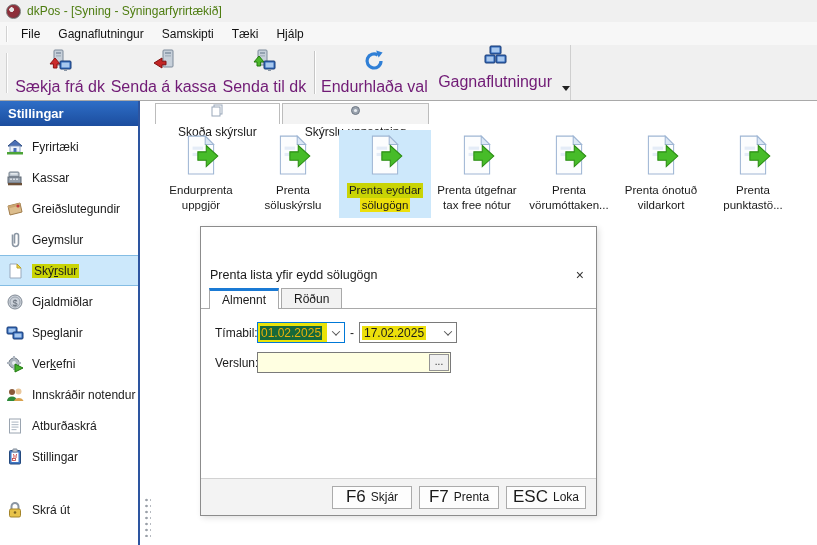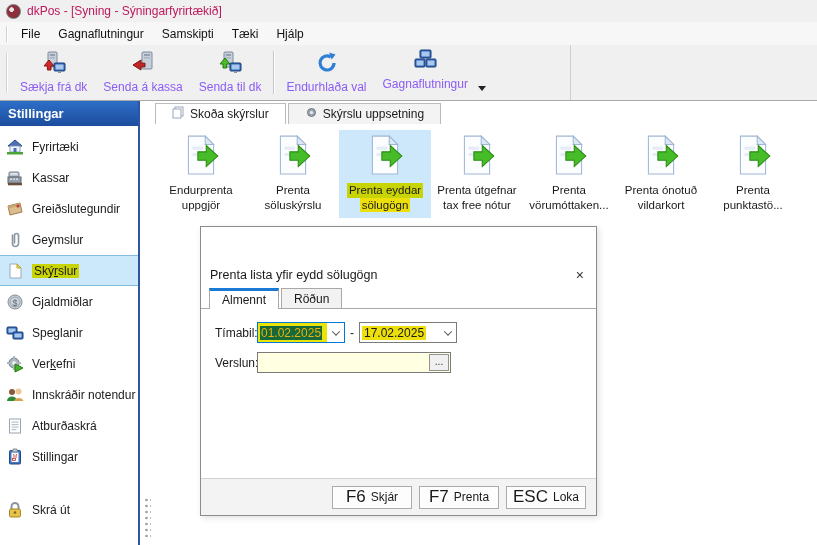--- a/index.html
+++ b/index.html
@@ -5,33 +5,33 @@
   * { margin:0; padding:0; box-sizing:border-box; }
   html,body { width:817px; height:545px; overflow:hidden; }
   body { font-family:"Liberation Sans", sans-serif; font-size:12px; color:#1a1a1a; background:#fff; position:relative; }
 
   
   .titlebar { position:absolute; left:0; top:0; width:817px; height:22px; background:#f0f0f0;
               display:flex; align-items:center; padding-left:6px; gap:6px; }
   .titlebar .app-ico { width:15px; height:15px; border-radius:50%;
       background:radial-gradient(circle at 35% 35%, #e7e7e7 0 18%, #8e2f3a 20% 60%, #3c3f4a 100%);
       border:1px solid #777; flex:0 0 auto; }
-  .titlebar .t { color:#be185d; font-size:12px; }
+  .titlebar .t { color:#4d7c0f; font-size:12px; }
 
   .menubar { position:absolute; left:0; top:22px; width:817px; height:23px; background:#f7f7f7;
              display:flex; align-items:center; }
   .bar-handle { width:1px; height:16px; background:#d2d2d2; margin:0 5px 0 6px; box-shadow:1px 0 0 #fff; }
   .menu-item { padding:3px 9px; color:#111; cursor:default; }
 
   .toolbar { position:absolute; left:0; top:45px; width:817px; height:56px; background:#f0f0f0;
              border-bottom:1px solid #a9a9a9; display:flex; align-items:stretch; }
   .tb-band { display:flex; align-items:stretch; width:571px; border-right:1px solid #cfcfcf; }
   .tb-btn { display:flex; flex-direction:column; align-items:center; justify-content:center;
             padding:2px 8px 4px; gap:1px; min-width:78px; }
-  .tb-btn .lbl { font-size:12px; color:#8b5cf6; white-space:nowrap;text-align:right; }
+  .tb-btn .lbl { font-size:16px; color:#701a75; white-space:nowrap;text-align:right; }
   .tb-sep { width:1px; background:#c6c6c6; margin:6px 4px; box-shadow:1px 0 0 #fff; }
   .dd-wrap { display:flex; align-items:flex-end; padding-bottom:9px; }
   .dd-arrow { width:0; height:0; border-left:4px solid transparent; border-right:4px solid transparent;
               border-top:5px solid #222; margin-left:2px; }
 
   
   .sidebar { position:absolute; left:0; top:101px; width:140px; height:444px; background:#fff;
              border-right:2px solid #2d55a0; }
   .sb-header { height:25px; background:linear-gradient(#2e6ec7,#1c4d9e); color:#fff; font-weight:bold;
                font-size:13px; display:flex; align-items:center; padding-left:8px; }
@@ -44,22 +44,22 @@
   .hl-olive{ background:#c9d405; padding:0 2px; }
   .mn u { text-decoration:underline; }
 
   .splitter { position:absolute; left:142px; top:101px; width:11px; height:444px; background:#fff; }
   .grip { position:absolute; left:2px; bottom:8px; width:7px; height:40px;
           background:radial-gradient(#9aa0a8 1px, transparent 1.3px); background-size:5px 6px; }
 
   
   .main { position:absolute; left:153px; top:101px; width:664px; height:444px; background:#fff; }
   .tabs { display:flex; height:21px; padding-left:2px; margin-top:2px; }
-  .tab { display:flex; align-items:center; gap:5px; padding:0 16px; border:1px solid #bcbcbc;
-         background:#fff; font-size:12px; margin-right:2px; border-bottom:none; }
+  .tab { display:flex; align-items:center; gap:5px; padding:0 22px; border:1px solid #bcbcbc;
+         background:#fff; font-size:12px; margin-right:2px; border-bottom:none;flex-direction:column; }
   .tab.inactive { background:#f3f3f3; }
   .reports { display:flex; padding:6px 0 0 2px; }
   .report { width:92px; display:flex; flex-direction:column; align-items:center; text-align:center;
             padding:4px 1px 6px; font-size:11.5px; line-height:1.25; }
   .report.selected { background:#cde8fb; }
   .report .ric { margin-bottom:4px; }
 
   
   .dialog { position:absolute; left:200px; top:226px; width:397px; height:290px; background:#fff;
             border:1px solid #8c8c8c; box-shadow:2px 2px 6px rgba(0,0,0,.12); }

